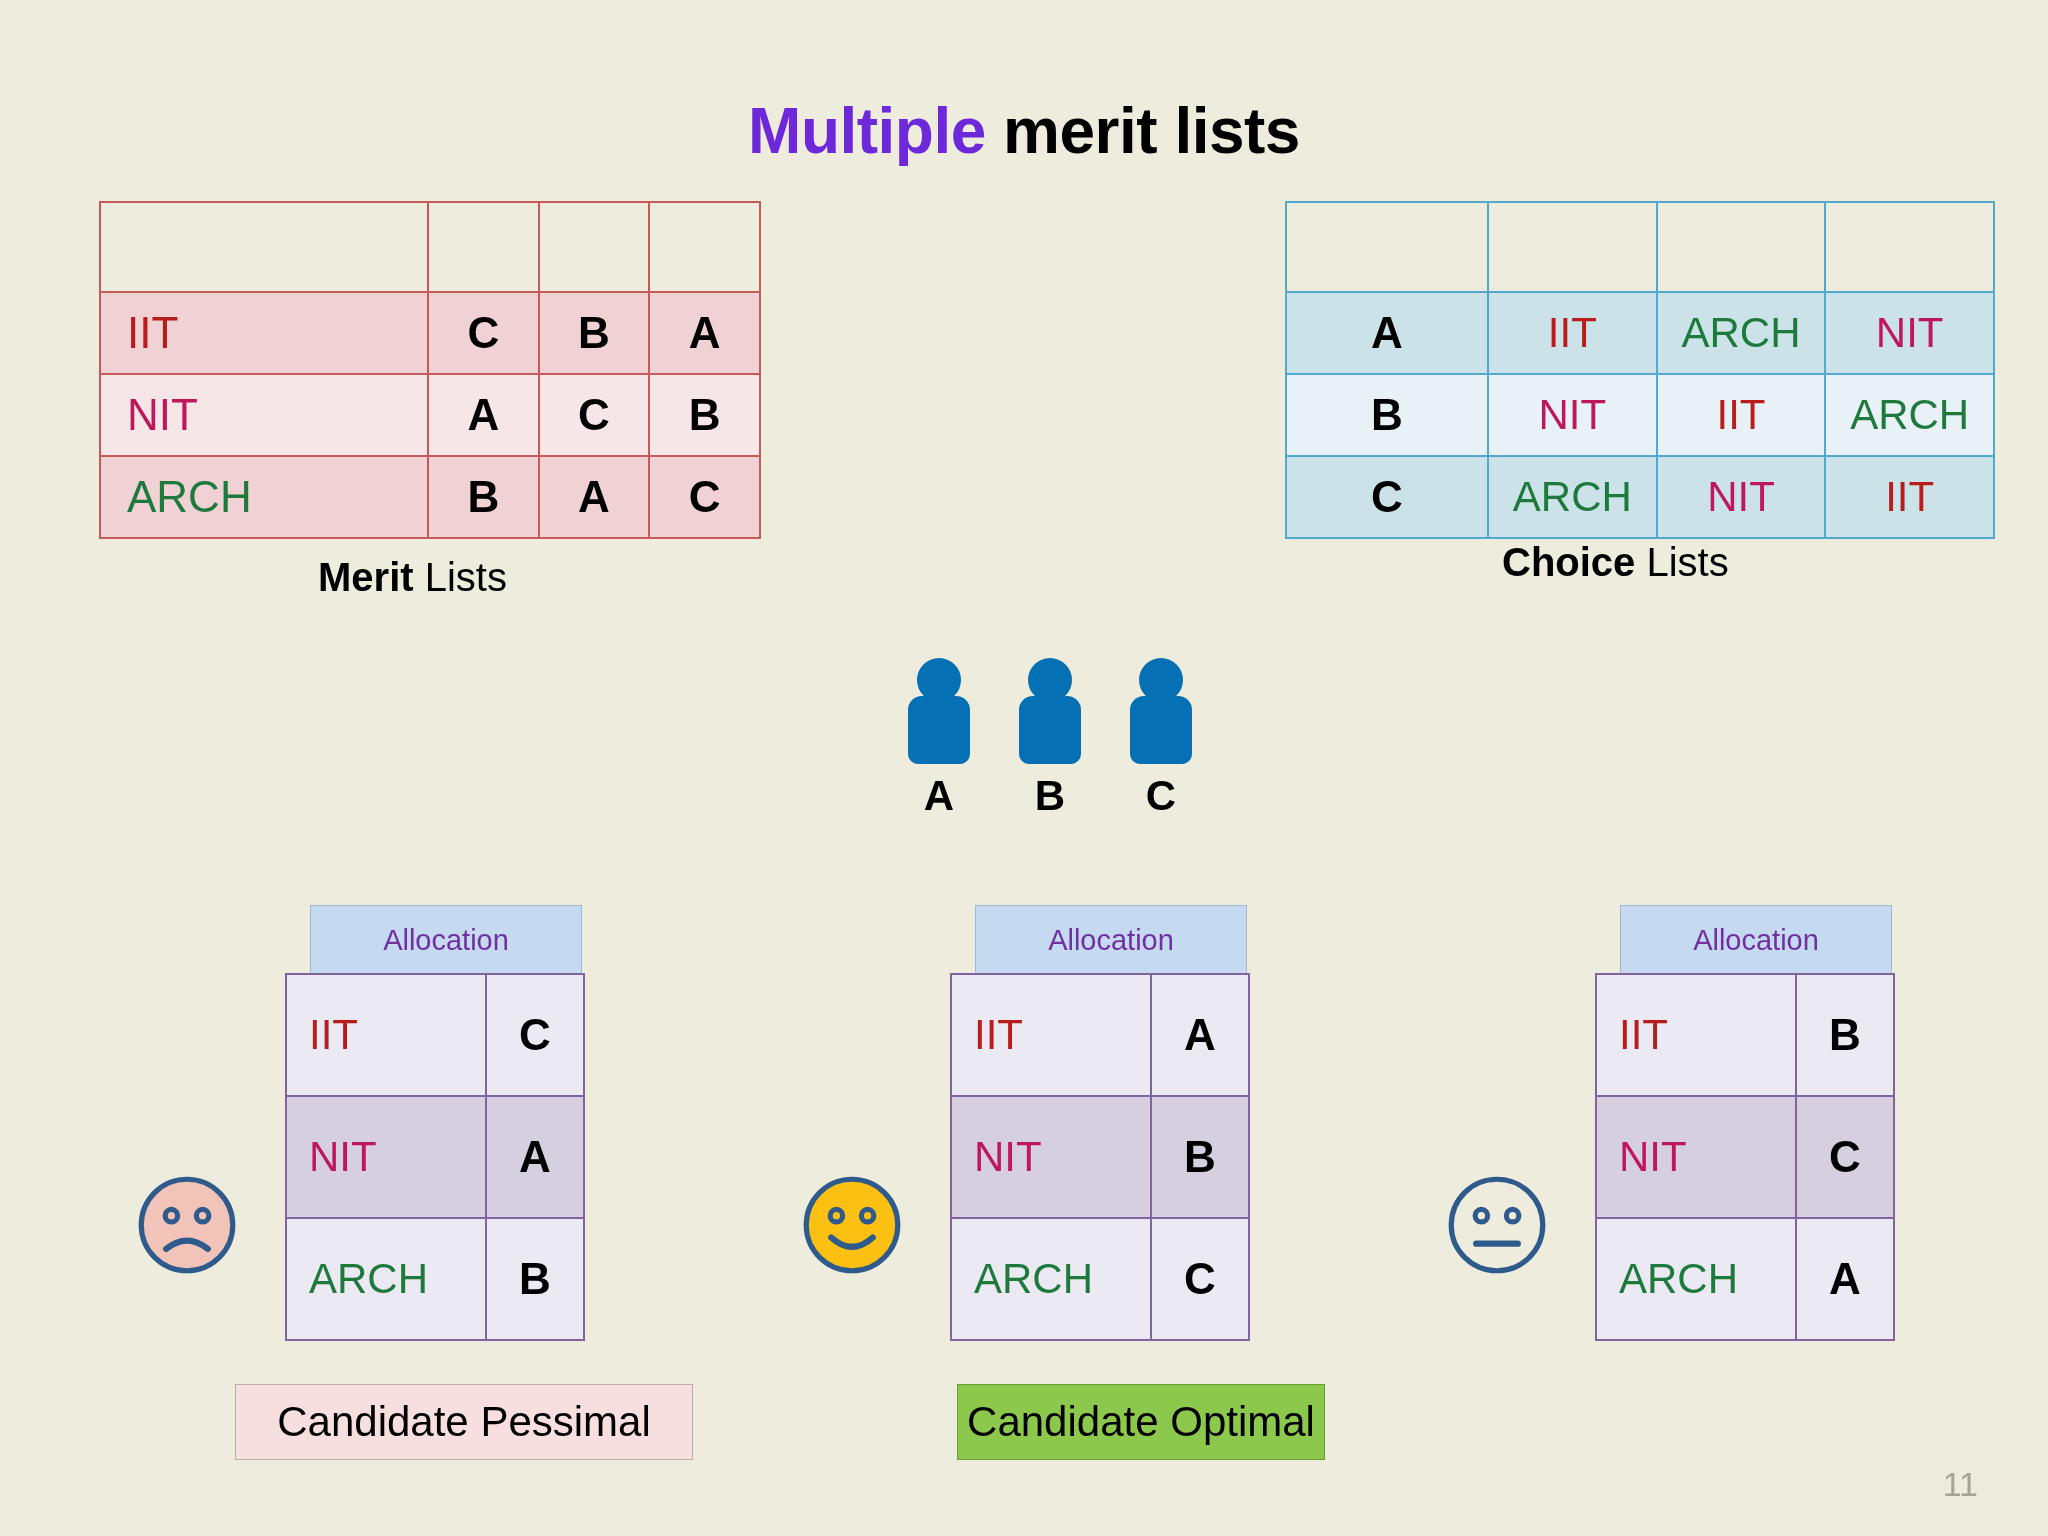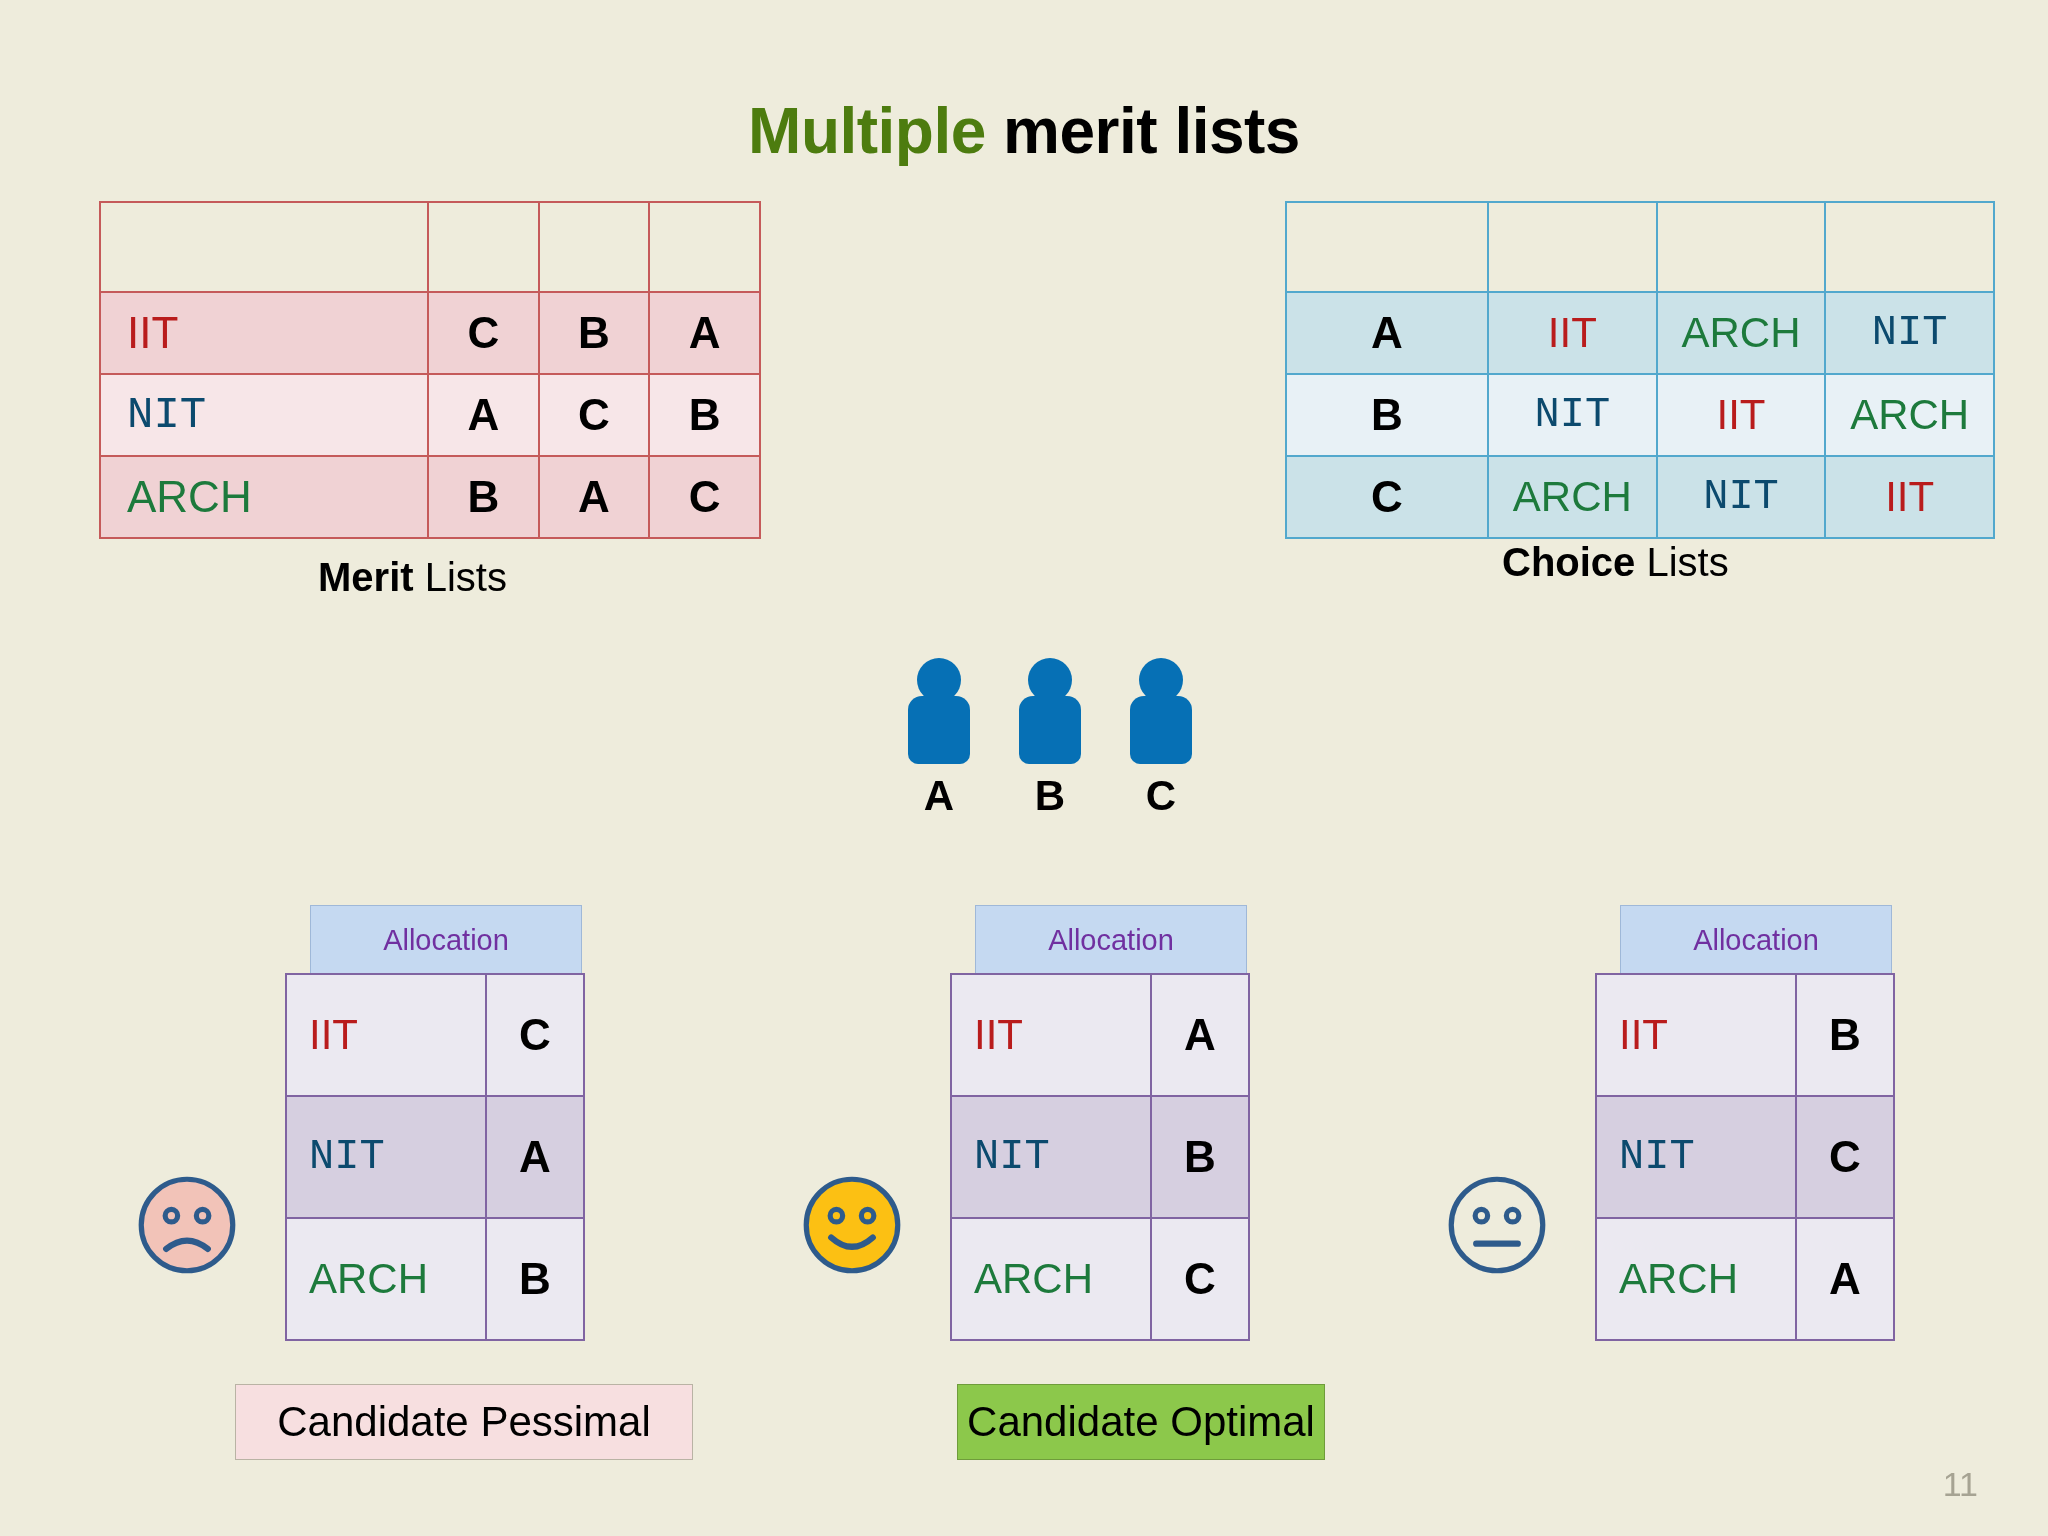--- a/index.html
+++ b/index.html
@@ -22,21 +22,21 @@
     top: 96px;
     left: 0;
     width: 2048px;
     text-align: center;
     font-size: 64px;
     font-weight: bold;
     line-height: 1.1;
     color: #000000;
     letter-spacing: -0.5px;
   }
-  #slide-title .accent { color: #4d7c0f; }
+  #slide-title .accent { color: #6d28d9; }
 
   
   .grid-table {
     position: absolute;
     border-collapse: collapse;
     table-layout: fixed;
   }
   .grid-table td {
     padding: 0;
     text-align: center;
@@ -82,21 +82,21 @@
   #choice-table tr.even td { background: #cbe2e8; }
   #choice-table td.rowlabel {
     width: 200px;
     font-weight: bold;
     color: #000;
     font-size: 44px;
   }
 
   
   .inst-iit  { color: #b91c1c; }
-  .inst-nit  { color: #0c4a6e; font-family: Liberation Mono, monospace; }
+  .inst-nit  { color: #be185d; }
   .inst-arch { color: #1d7a3c; }
 
   
   .table-caption {
     position: absolute;
     font-size: 40px;
     color: #000;
     white-space: nowrap;
   }
   .table-caption b { font-weight: bold; }

